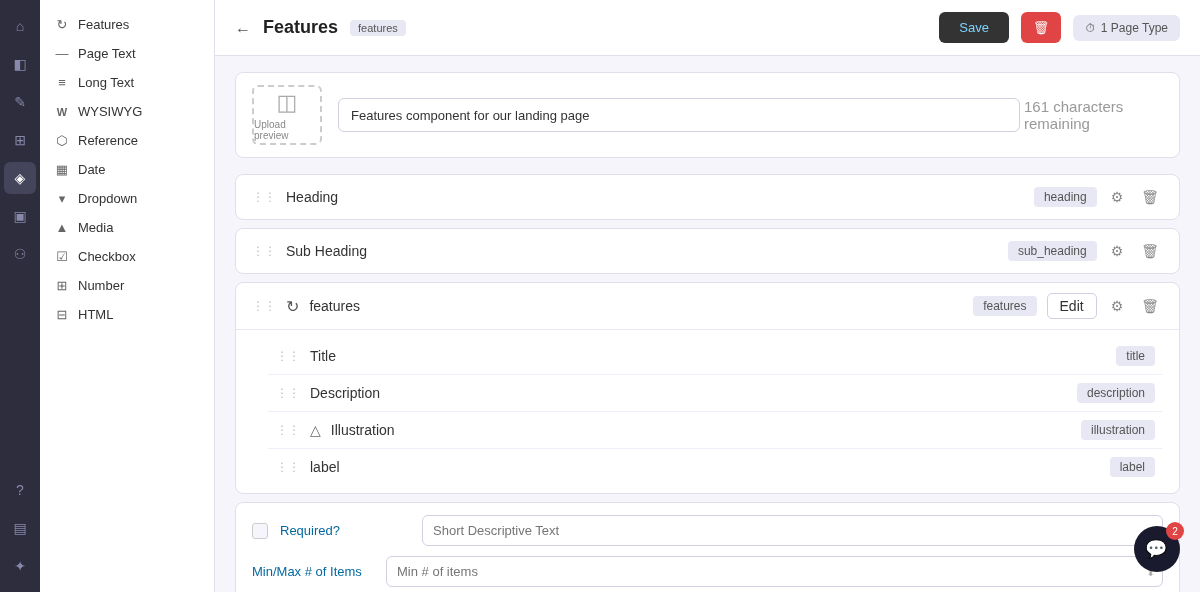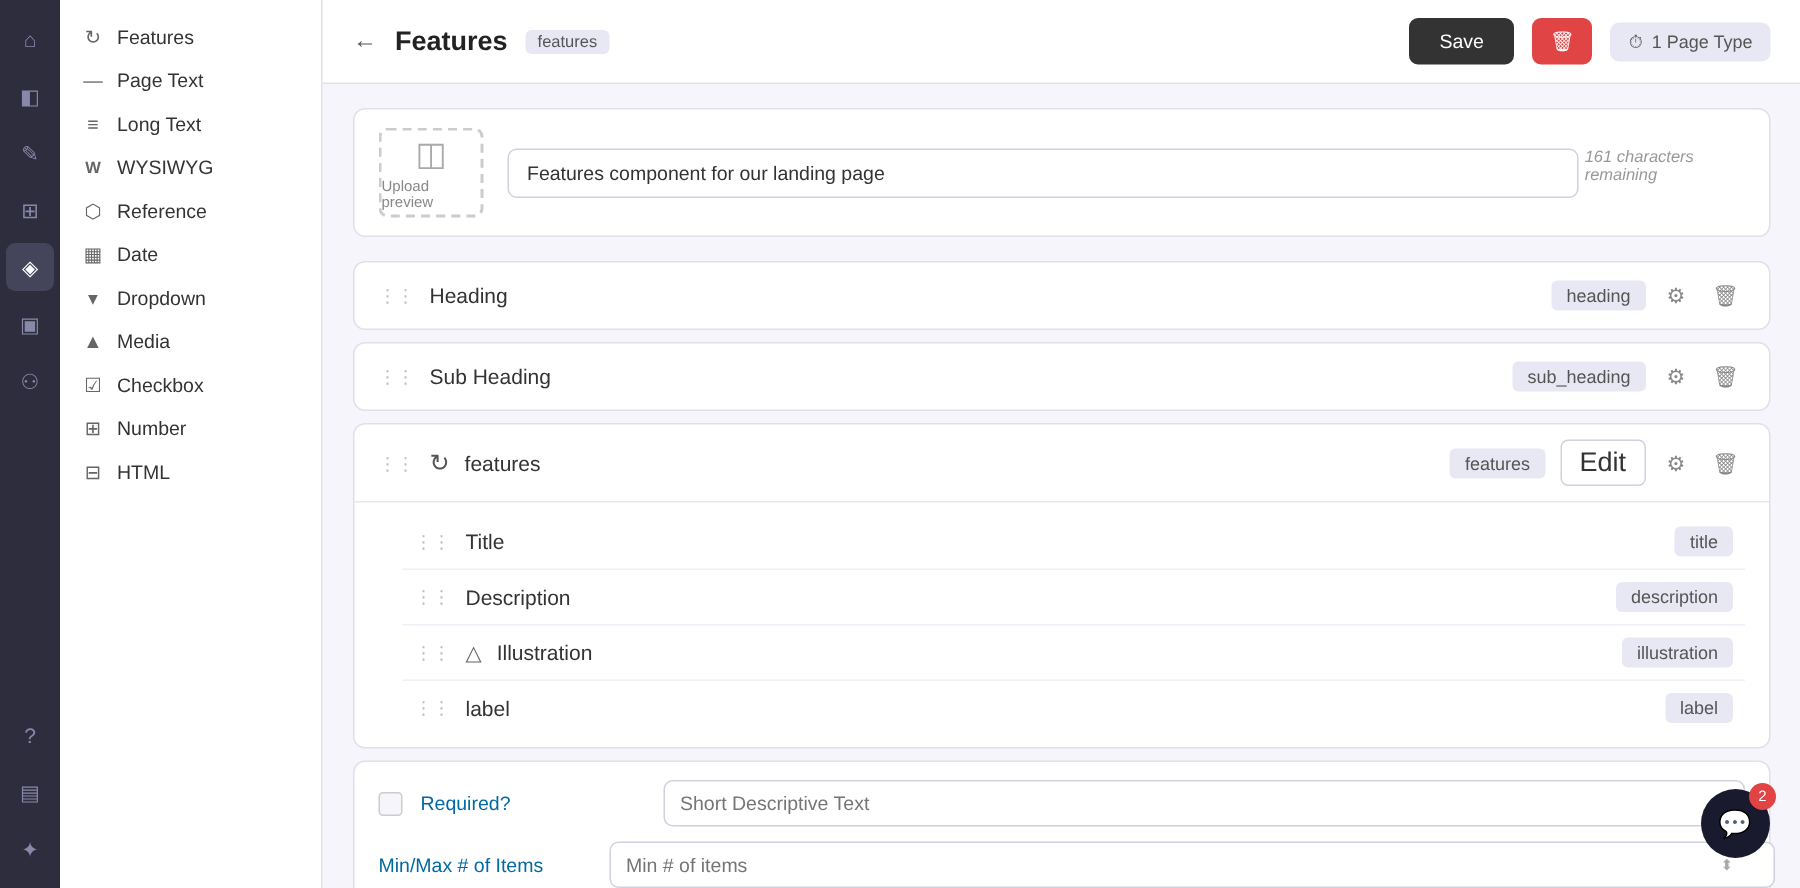--- a/index.html
+++ b/index.html
@@ -82,21 +82,21 @@
     .tag-badge {
       background: #e8e8f5;
       color: #555;
       font-size: 11px;
       padding: 2px 8px;
       border-radius: 4px;
     }
     .top-bar-spacer { flex: 1; }
     .save-btn {
       background: #333;
-      color: #ffffff;
+      color: #7dd3fc;
       border: none;
       padding: 8px 20px;
       border-radius: 6px;
       font-size: 13px;
       cursor: pointer;
       font-weight: 500;
     }
     .delete-btn {
       background: #e04444;
       color: #fff;
@@ -158,23 +158,22 @@
     .desc-field {
       border: 1px solid #d0d0e0;
       border-radius: 6px;
       padding: 8px 12px;
       font-size: 13px;
       color: #333;
       width: 100%;
       outline: none;
     }
     .chars-remaining {
-      font-size: 11px;
+      font-size: 15px;
       color: #999;
-      font-style: italic;
     }
 
     
     .field-row {
       background: #fff;
       border-radius: 8px;
       border: 1px solid #e0e0ea;
       padding: 10px 16px;
       display: flex;
       align-items: center;
@@ -226,21 +225,21 @@
     .repeater-name {
       flex: 1;
       font-size: 14px;
       color: #333;
     }
     .edit-btn {
       background: #fff;
       border: 1px solid #d0d0e0;
       border-radius: 5px;
       padding: 4px 12px;
-      font-size: 18px;
+      font-size: 14px;
       cursor: pointer;
       color: #333;
     }
     .nested-fields {
       padding: 8px 16px 8px 32px;
     }
     .nested-field-row {
       display: flex;
       align-items: center;
       gap: 10px;
@@ -271,21 +270,20 @@
     }
     .bottom-input {
       flex: 1;
       border: 1px solid #d0d0e0;
       border-radius: 6px;
       padding: 7px 10px;
       font-size: 13px;
       color: #1d4ed8;
       background: #fff;
       outline: none;
-      margin-left: 20px;
     }
     .required-check {
       width: 16px; height: 16px;
       border: 1px solid #ccc;
       border-radius: 3px;
       background: #f5f5fb;
     }
     .min-max-row {
       display: flex;
       align-items: center;

